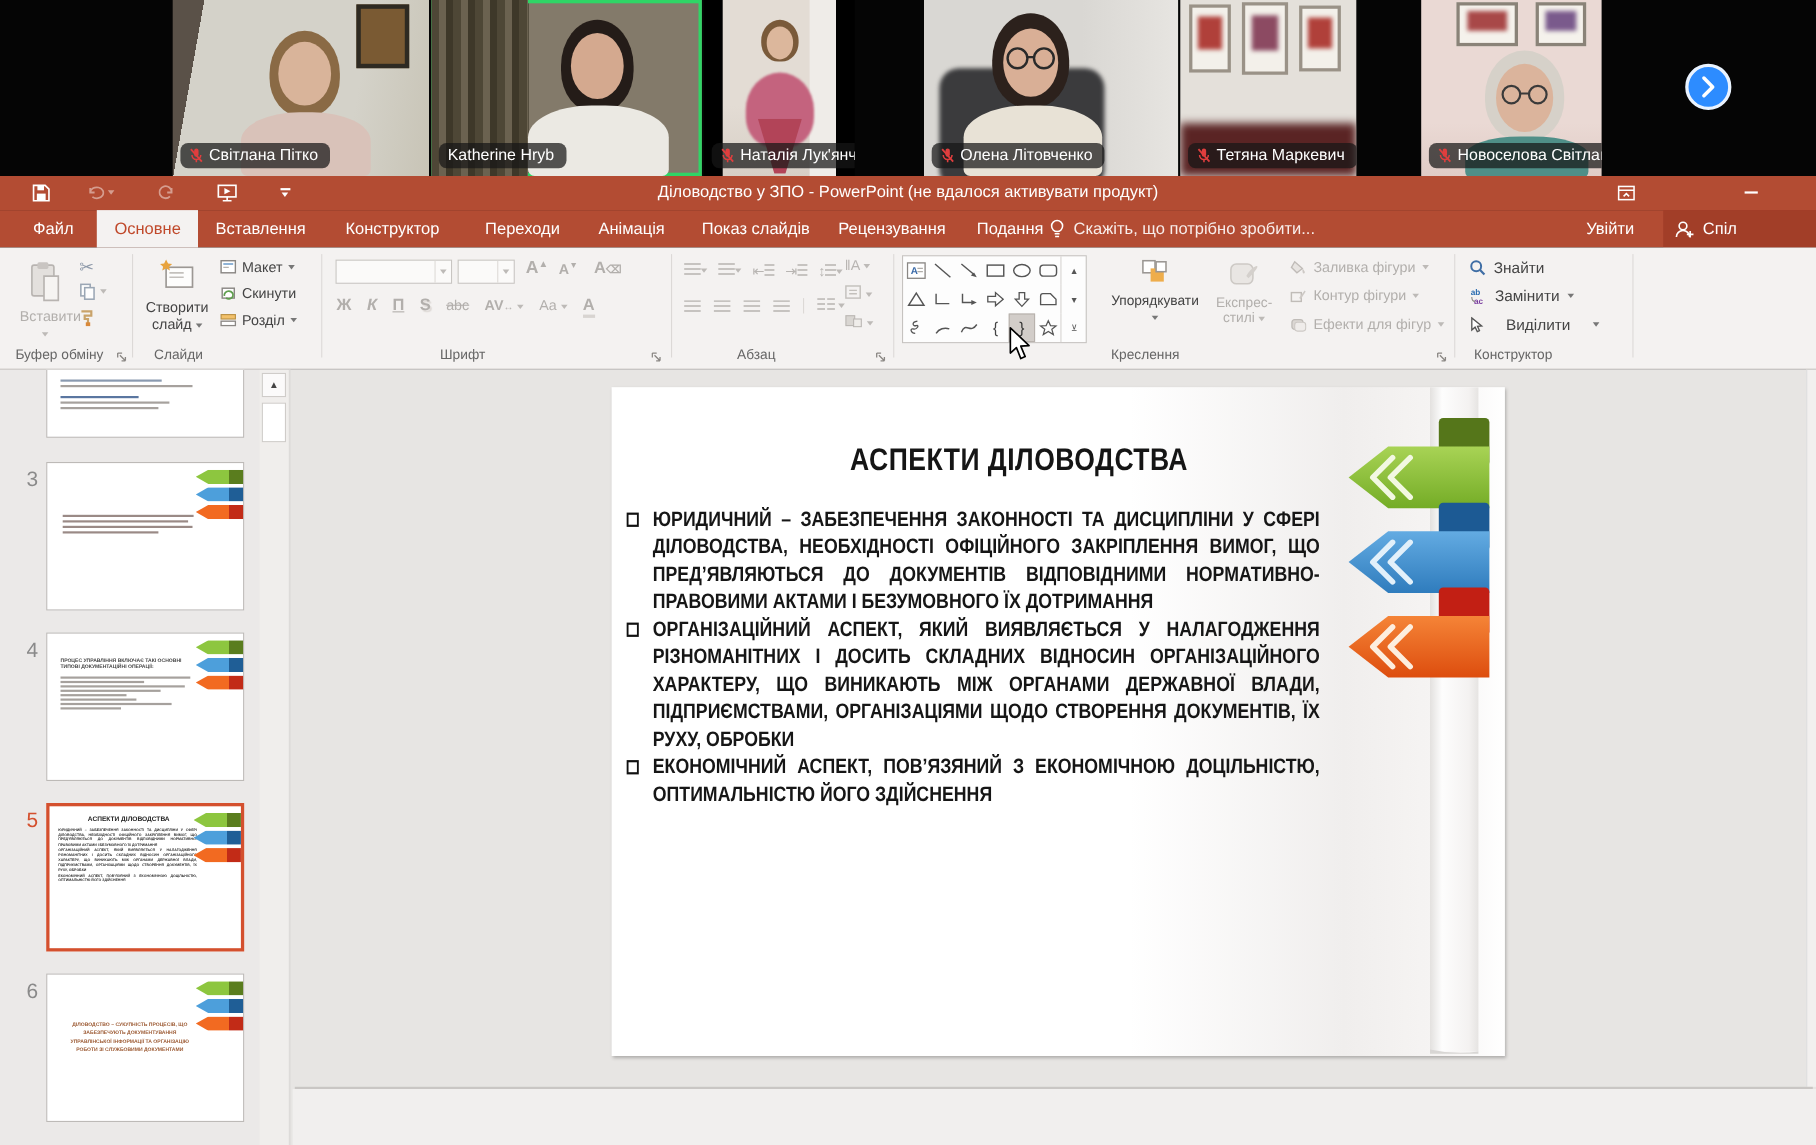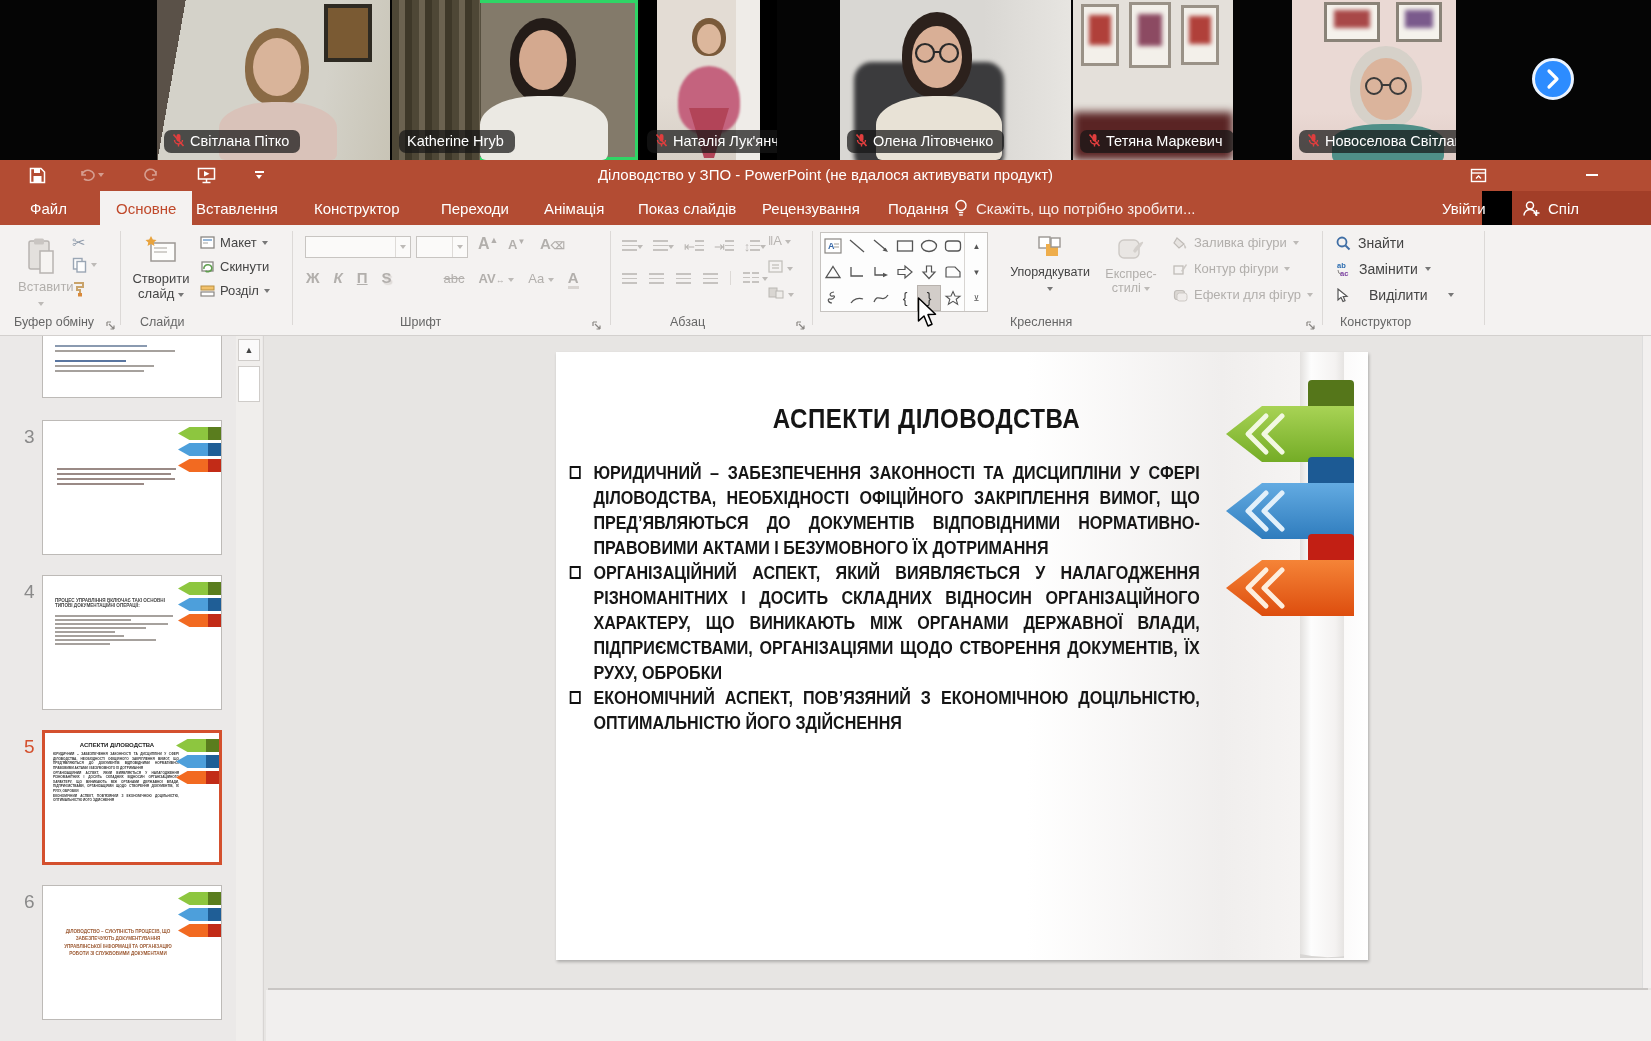--- a/index.html
+++ b/index.html
@@ -4,39 +4,39 @@
 <style>
   * { margin:0; padding:0; box-sizing:border-box; }
   html,body { width:1651px; height:1041px; overflow:hidden; background:#000;
               font-family:"Liberation Sans", sans-serif; }
   .abs { position:absolute; }
 
   
   #video-strip { position:absolute; left:0; top:0; width:1651px; height:160px; background:#050505; }
   .tile { position:absolute; top:0; height:160px; overflow:hidden; background:#222; }
   .tile.active { outline:3px solid #2fd566; outline-offset:-3px; }
-  .plate { position:absolute; left:7px; bottom:7px; display:inline-flex; gap:5px;
+  .plate { position:absolute; left:7px; bottom:7px; display:inline-flex; align-items:center; gap:5px;
            background:rgba(22,22,22,.72); border-radius:7px; padding:3px 11px 4px 8px;
            color:#fff; font-size:14.5px; z-index:4; white-space:nowrap; }
   .head,.hair,.torso,.blob,.frame,.band { position:absolute; }
   .head { border-radius:50%; }
   .hair { border-radius:50% 50% 45% 45%; }
   .torso { border-radius:45% 45% 6px 6px; }
   #next-page-btn { position:absolute; left:1532px; top:58px; width:42px; height:42px; border-radius:50%;
            background:#2d8cff; border:3px solid #eaf3ff; display:flex; align-items:center; justify-content:center; z-index:6;}
 
   
   #titlebar { position:absolute; left:0; top:160px; width:1651px; height:31px; background:#b34c33; z-index:5; }
   .qat { position:absolute; top:3px; height:24px; display:flex; align-items:center; justify-content:center; color:#fff; }
   .dim { opacity:.45; }
   #window-title { position:absolute; top:6px; left:0; width:1651px; text-align:center; color:#fff; font-size:15px; }
   .win-ctrl { position:absolute; top:2px; width:40px; height:26px; display:flex; align-items:center; justify-content:center; color:#fff; }
 
   
-  #tabrow { position:absolute; left:0; top:191px; width:1482px; height:34px; background:#b34c33; z-index:5; }
+  #tabrow { position:absolute; left:0; top:191px; width:1651px; height:34px; background:#b34c33; z-index:5; }
   .tab { position:absolute; top:0; height:34px; display:flex; align-items:center; padding:0 16px; color:#fff; font-size:15px; }
   .tab.active { background:#f4f2f1; color:#c0492b; }
   #tellme { position:absolute; top:0; height:34px; display:flex; align-items:center; gap:8px; color:rgba(255,255,255,.9); font-size:15px; }
   #signin { position:absolute; top:0; height:34px; display:flex; align-items:center; color:#fff; font-size:15px; }
   #share-btn { position:absolute; top:0; height:34px; display:flex; align-items:center; gap:7px; background:#a23e28; color:#fff; font-size:15px; padding:0 10px; overflow:hidden; }
 
   
   #ribbon { position:absolute; left:0; top:225px; width:1651px; height:111px; background:#f4f2f1; border-bottom:1px solid #d3d0ce; z-index:5; }
   .gdiv { position:absolute; top:6px; height:94px; width:1px; background:#dcd9d7; }
   .glabel { position:absolute; top:90px; font-size:12.5px; color:#666; text-align:left; }
@@ -254,21 +254,21 @@
         <polyline points="6,11.5 8.5,9 11,11.5" fill="none" stroke="#fff" stroke-width="1.4"></polyline>
       </svg>
   </div>
   <div class="win-ctrl" style="left:1572px;">
     <div style="width:12px;height:2px;background:#fff;"></div>
   </div>
 </div>
 
 <div id="tabrow">
   <div class="tab" style="left:14px;">Файл</div>
-  <div class="tab active" style="left:100px;text-align:right;">Основне</div>
+  <div class="tab active" style="left:88px;text-align:right;">Основне</div>
   <div class="tab" style="left:180px;">Вставлення</div>
   <div class="tab" style="left:298px;">Конструктор</div>
   <div class="tab" style="left:425px;">Переходи</div>
   <div class="tab" style="left:528px;">Анімація</div>
   <div class="tab" style="left:622px;">Показ слайдів</div>
   <div class="tab" style="left:746px;">Рецензування</div>
   <div class="tab" style="left:872px;">Подання</div>
   <div id="tellme" style="left:954px;text-align:right;">
     <svg width="14" height="19" viewBox="0 0 14 19">
         <circle cx="7" cy="6.5" r="5" fill="none" stroke="#fff" stroke-width="1.4"></circle>
@@ -368,21 +368,21 @@
       </span>
     </div>
   <div class="abs" style="left:478px;top:10px;font-size:16px;color:#b2afac;font-weight:bold;">A<span style="font-size:9px;vertical-align:top;">▲</span></div>
   <div class="abs" style="left:508px;top:12px;font-size:13px;color:#b2afac;font-weight:bold;">A<span style="font-size:8px;vertical-align:top;">▼</span></div>
   <div class="abs" style="left:540px;top:10px;font-size:15px;color:#b2afac;font-weight:bold;">A<span style="font-size:10px;">⌫</span></div>
   <div class="abs" style="left:306px;top:44px;display:flex;gap:14px;align-items:baseline;">
     <span class="fontletter">Ж</span>
     <span class="fontletter" style="font-style:italic;">К</span>
     <span class="fontletter" style="text-decoration:underline;">П</span>
     <span class="fontletter" style="text-shadow:1.5px 1.5px 1px #dedad7;">S</span>
-    <span class="fontletter" style="text-decoration:line-through;font-weight:normal;font-size:13px;margin-left:38px;">abc</span>
+    <span class="fontletter" style="text-decoration:line-through;font-weight:normal;font-size:13px;">abc</span>
     <span class="fontletter" style="font-size:13px;"><span>AV</span><span style="font-size:9px;">↔</span> <span class="arrow-dn pale"></span></span>
     <span class="fontletter" style="font-size:13px;font-weight:normal;">Aa <span class="arrow-dn pale"></span></span>
     <span class="fontletter" style="border-bottom:3px solid #d8d4d1;">А</span>
   </div>
   <div class="glabel" style="left:400px;width:70px;">Шрифт</div>
   <div class="launcher" style="left:592px;"><svg width="10" height="10" viewBox="0 0 10 10">
         <path d="M1 1 H5 M1 1 V5 M3 3 L8 8 M8 8 H4.5 M8 8 V4.5" stroke="#8a8784" stroke-width="1.2" fill="none"></path>
       </svg></div>
   <div class="gdiv" style="left:610px;"></div>
 

